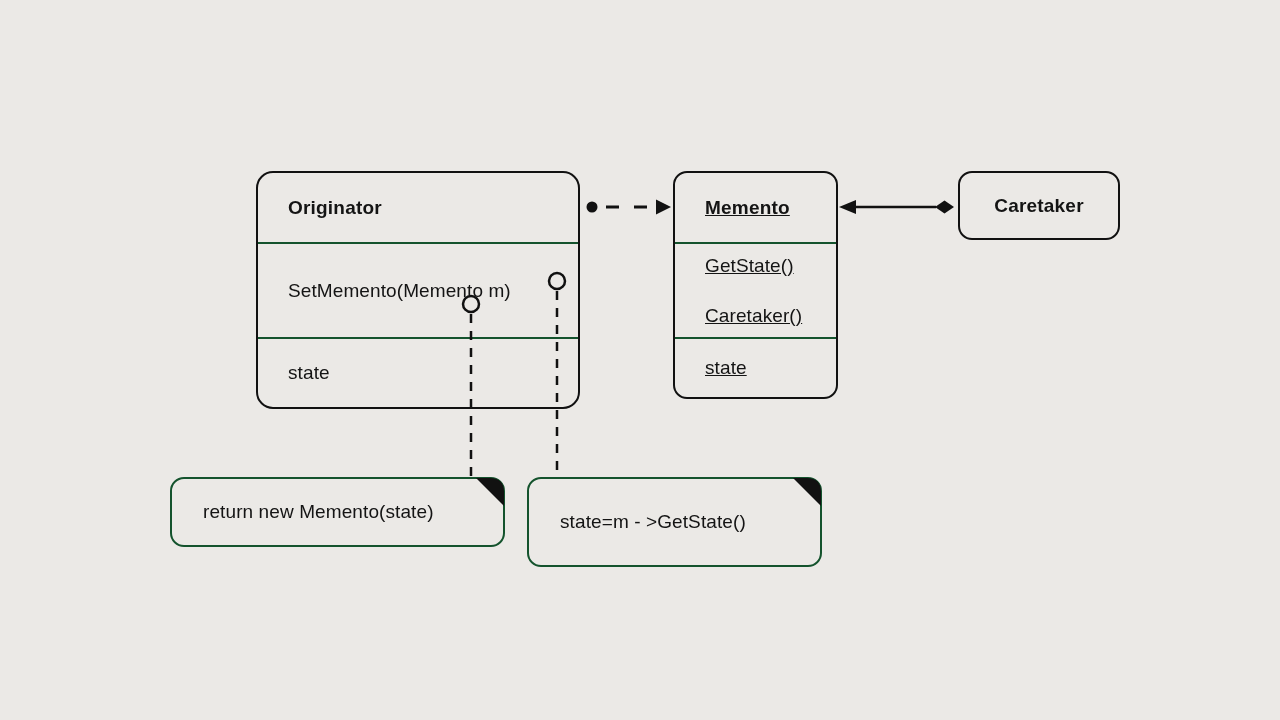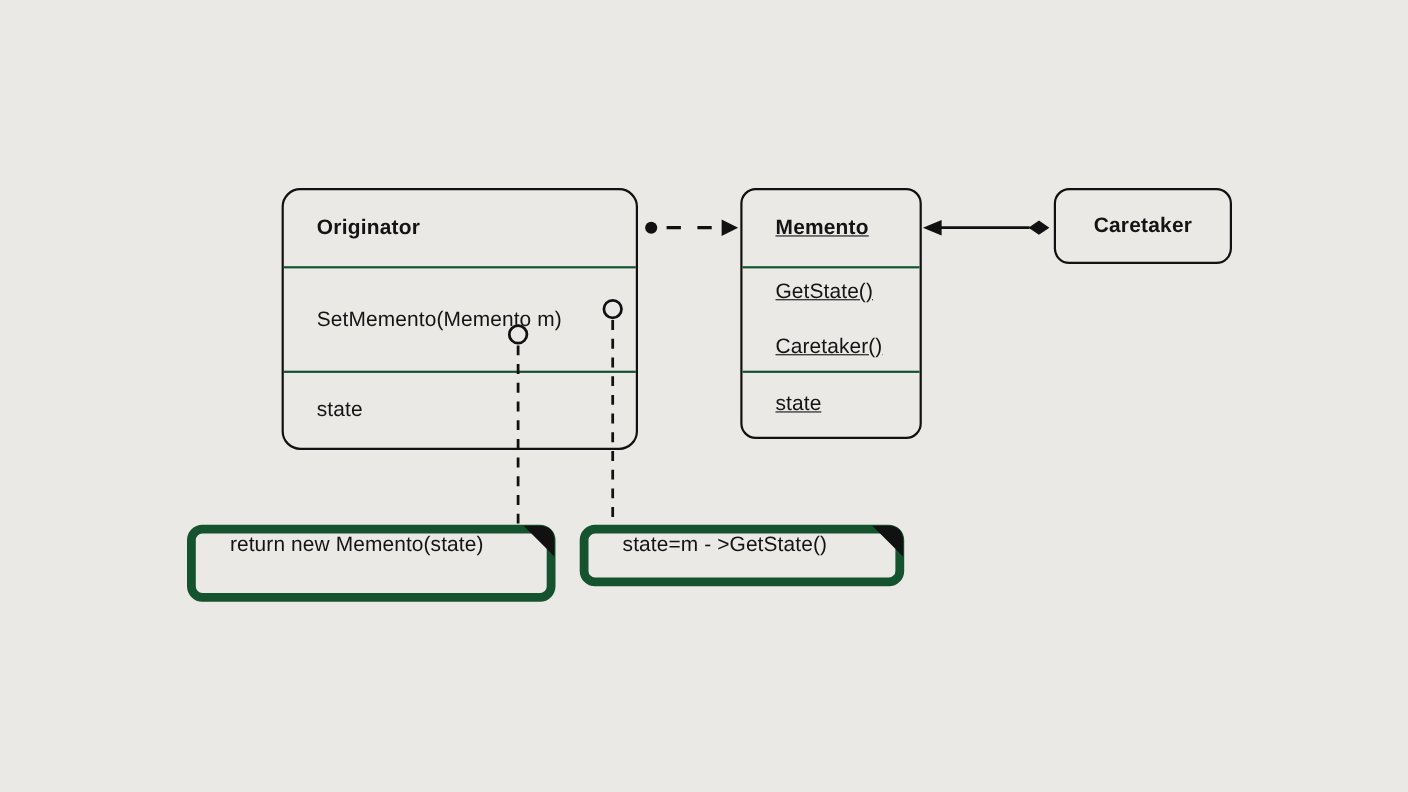--- a/index.html
+++ b/index.html
@@ -55,30 +55,31 @@
 
   #caretaker {
     left: 958px; top: 171px; width: 162px; height: 69px;
     align-items: center; justify-content: center;
   }
   #caretaker .uml-title { padding-left: 0; height: auto; }
 
   
   .uml-note {
     position: absolute;
-    border: 8px solid #14532d;
+    border: 2px solid #14532d;
     border-radius: 14px;
     background: transparent;
     display: flex;
+    align-items: center;
     padding-left: 31px;
     font-size: 19px;
     letter-spacing: 0.1px;
   }
   #note-create { left: 170px; top: 477px; width: 335px; height: 70px; }
-  #note-set    { left: 527px; top: 477px; width: 295px; height: 56px; }
+  #note-set    { left: 527px; top: 477px; width: 295px; height: 90px; }
 
   
   .overlay {
     position: absolute;
     left: 0; top: 0;
     width: 1280px; height: 720px;
     pointer-events: none;
     z-index: 5;
   }
 </style>

